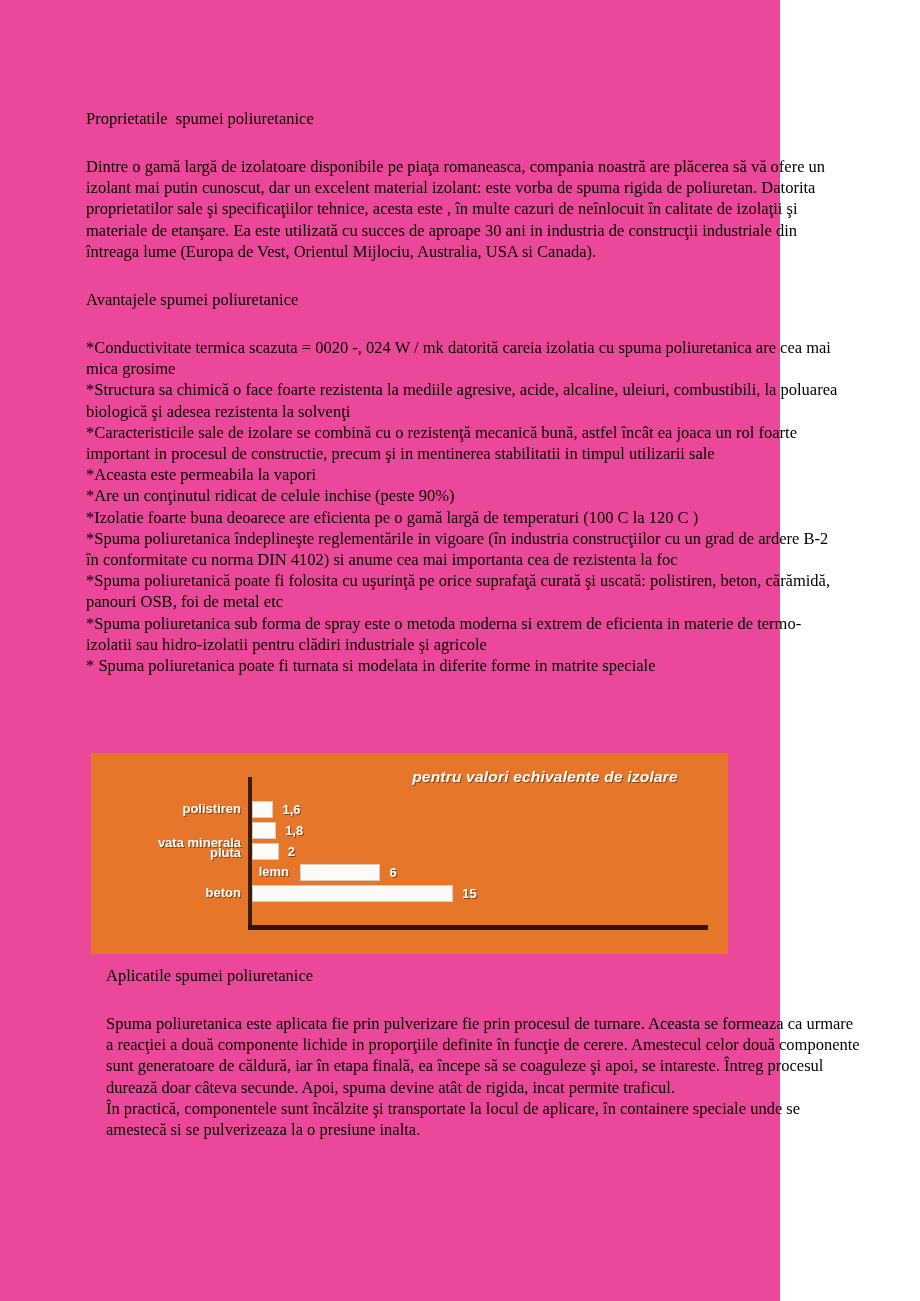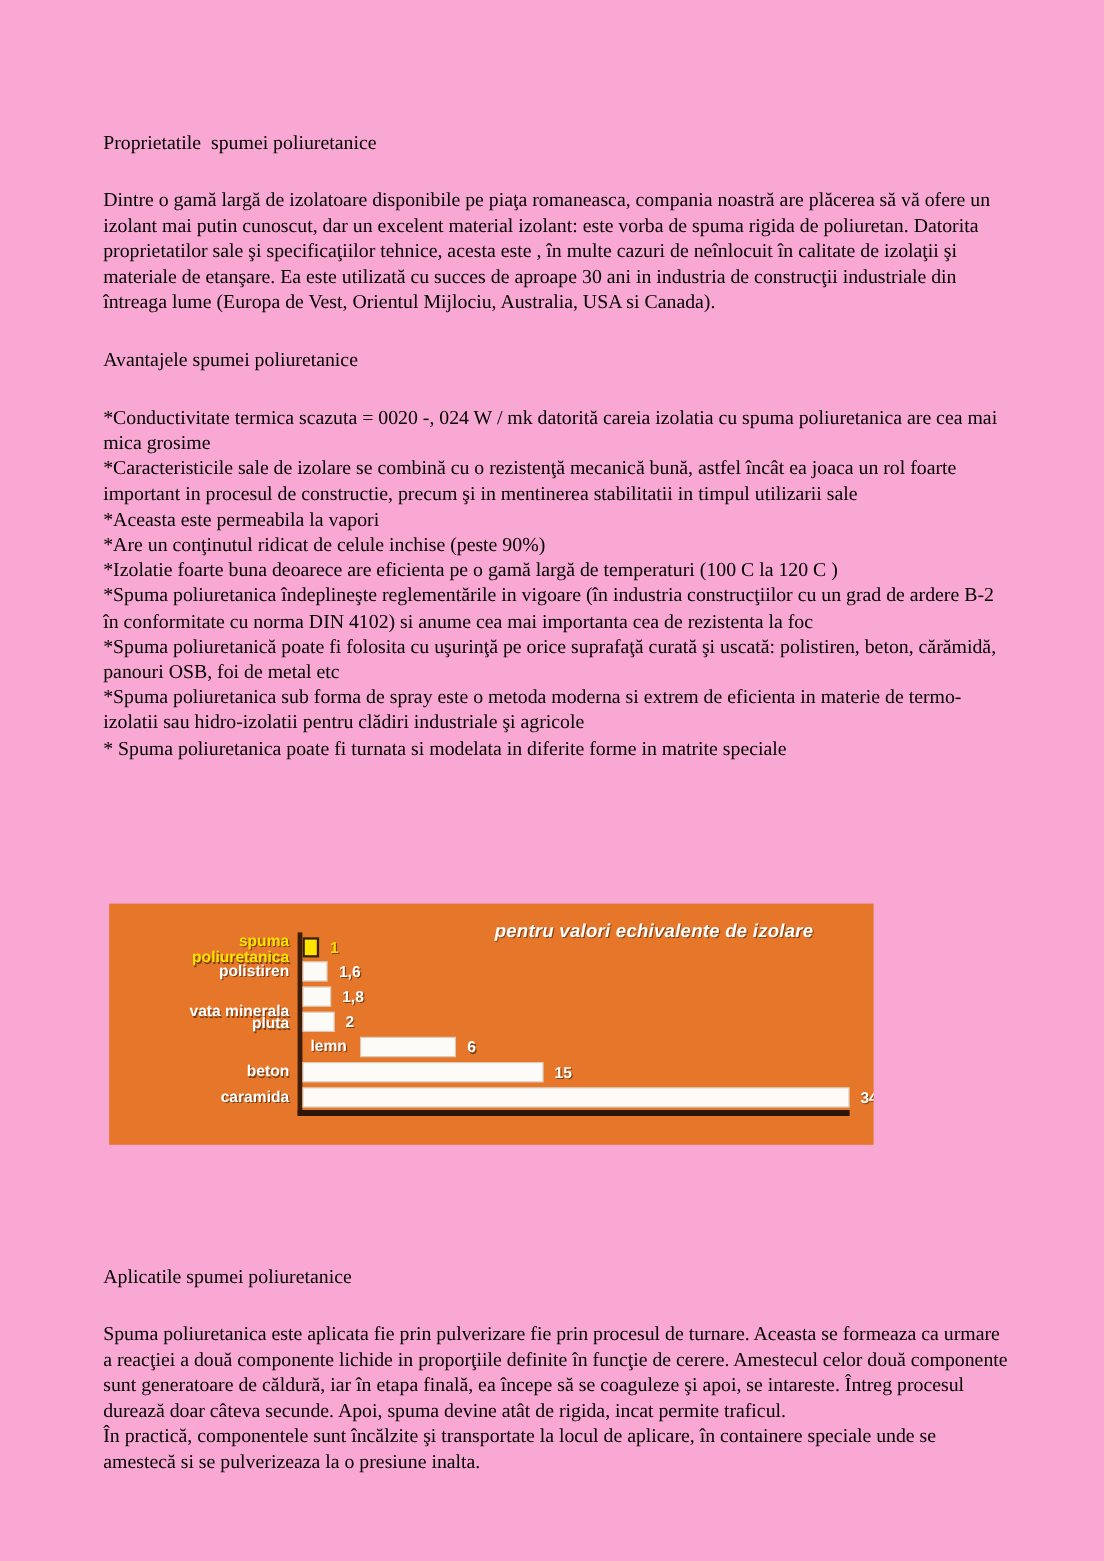--- a/index.html
+++ b/index.html
@@ -12,23 +12,24 @@
     height: 1301px;
     position: relative;
     font-family: "Liberation Serif", "DejaVu Serif", serif;
     color: #000000;
     overflow: hidden;
   }
 
   .page {
     position: absolute;
     left: 0; top: 0;
-    width: 920px;
+    width: 736px;
     height: 1301px;
-    background: #f9a8d4;
+    background: #ec4899;
+    padding-left: 44px;
   }
 
   .content {
     position: absolute;
     left: 86px;
     top: 108px;
     width: 756px;
   }
 
   .heading {
@@ -174,20 +175,21 @@
       <p class="para">Dintre o gamă largă de izolatoare disponibile pe piaţa romaneasca, compania noastră are plăcerea să vă ofere un izolant mai putin cunoscut, dar un excelent material izolant: este vorba de spuma rigida de poliuretan. Datorita proprietatilor sale şi specificaţiilor tehnice, acesta este , în multe cazuri de neînlocuit în calitate de izolaţii şi materiale de etanşare. Ea este utilizată cu succes de aproape 30 ani in industria de construcţii industriale din întreaga lume (Europa de Vest, Orientul Mijlociu, Australia, USA si Canada).</p>
     </div>
 
     <div class="gap-lg"></div>
 
     <div>
       <p class="heading">Avantajele spumei poliuretanice</p>
       <div class="gap-lg"></div>
       <div class="bullets">
         <p class="b-line">*Conductivitate termica scazuta = 0020 -, 024 W / mk datorită careia izolatia cu  spuma poliuretanica are cea mai mica grosime</p>
+        <p class="b-line">*Structura sa chimică o face foarte rezistenta la mediile agresive, acide, alcaline, uleiuri, combustibili, la poluarea biologică şi adesea  rezistenta la solvenţi</p>
         <p class="b-line">*Caracteristicile sale de izolare se combină cu o rezistenţă mecanică bună, astfel încât ea joaca un rol foarte important in procesul de constructie, precum şi in mentinerea stabilitatii in timpul utilizarii sale</p>
         <p class="b-line">*Aceasta este permeabila la vapori</p>
         <p class="b-line">*Are un conţinutul ridicat de celule inchise (peste 90%)</p>
         <p class="b-line">*Izolatie foarte buna deoarece  are eficienta pe o gamă largă de temperaturi (100 C la 120 C )</p>
         <p class="b-line">*Spuma poliuretanica  îndeplineşte reglementările in vigoare (în industria construcţiilor cu un grad de ardere B-2 în conformitate cu norma DIN 4102) si anume cea mai importanta cea de rezistenta la foc</p>
         <p class="b-line">*Spuma poliuretanică poate fi folosita cu uşurinţă pe orice suprafaţă curată şi uscată: polistiren, beton, cărămidă, panouri OSB, foi de metal  etc</p>
         <p class="b-line">*Spuma poliuretanica sub forma de spray este o metoda moderna si extrem de eficienta in materie de termo-izolatii sau hidro-izolatii pentru clădiri industriale şi agricole</p>
         <p class="b-line">* Spuma poliuretanica poate fi turnata si modelata in diferite forme in matrite speciale</p>
       </div>
     </div>
@@ -197,26 +199,20 @@
   <div class="chart-figure">
 
     <div class="chart-title">
       <div>pentru valori echivalente de izolare</div>
     </div>
 
     <div class="plot">
       <div class="axis-v"></div>
       <div class="axis-h"></div>
 
-      <div class="row" style="top:2px;">
-        <div class="cat-label two-line highlight" style="top:-2px;">spuma
-poliuretanica</div>
-        <div class="bar highlight" id="bar0" style="top: 2px; width: 14px;"></div>
-        <div class="val highlight" id="val0" style="top: 2px; left: 184px;">1</div>
-      </div>
 
       <div class="row" style="top:23px;">
         <div class="cat-label" style="top:2px;">polistiren</div>
         <div class="bar" id="bar1" style="top: 1px; width: 21.4588px;"></div>
         <div class="val" id="val1" style="top: 1px; left: 191.459px;">1,6</div>
       </div>
 
       <div class="row" style="top:44px;">
         <div class="cat-label" style="top:15px;">vata minerala</div>
         <div class="bar" id="bar2" style="top: 1px; width: 24.1412px;"></div>
@@ -234,29 +230,24 @@
         <div class="bar" id="bar4" style="top: 1px; width: 80.4706px;"></div>
         <div class="val" id="val4" style="top: 1px; left: 250.471px;">6</div>
       </div>
 
       <div class="row" style="top:107px;">
         <div class="cat-label" style="top:2px;">beton</div>
         <div class="bar" id="bar5" style="top: 1px; width: 201.176px;"></div>
         <div class="val" id="val5" style="top: 1px; left: 371.176px;">15</div>
       </div>
 
-      <div class="row" style="top:128px;">
-        <div class="cat-label" style="top:2px;">caramida</div>
-        <div class="bar" id="bar6" style="top: 1px; width: 456px;"></div>
-        <div class="val" id="val6" style="top: 1px; left: 626px;">34</div>
-      </div>
     </div>
 
   </div>
 
-  <div class="content" style="top:1053px;">
+  <div class="content" style="top:965px;margin-left:20px;">
     <p class="heading">Aplicatile spumei poliuretanice</p>
     <div class="gap-lg"></div>
     <p class="para">Spuma poliuretanica este aplicata  fie prin pulverizare fie prin procesul de turnare. Aceasta se formeaza ca urmare a reacţiei a două componente lichide in proporţiile definite în funcţie de cerere. Amestecul celor două componente sunt generatoare de căldură, iar  în etapa finală, ea începe să se coaguleze şi apoi, se intareste. Întreg procesul durează doar câteva secunde. Apoi, spuma devine atât de rigida, incat permite traficul.</p>
     <p class="para">În practică, componentele sunt încălzite şi transportate la locul de aplicare, în containere speciale unde se amestecă si se pulverizeaza la o presiune inalta.</p>
   </div>
 
 </div>
 
 </body></html>

